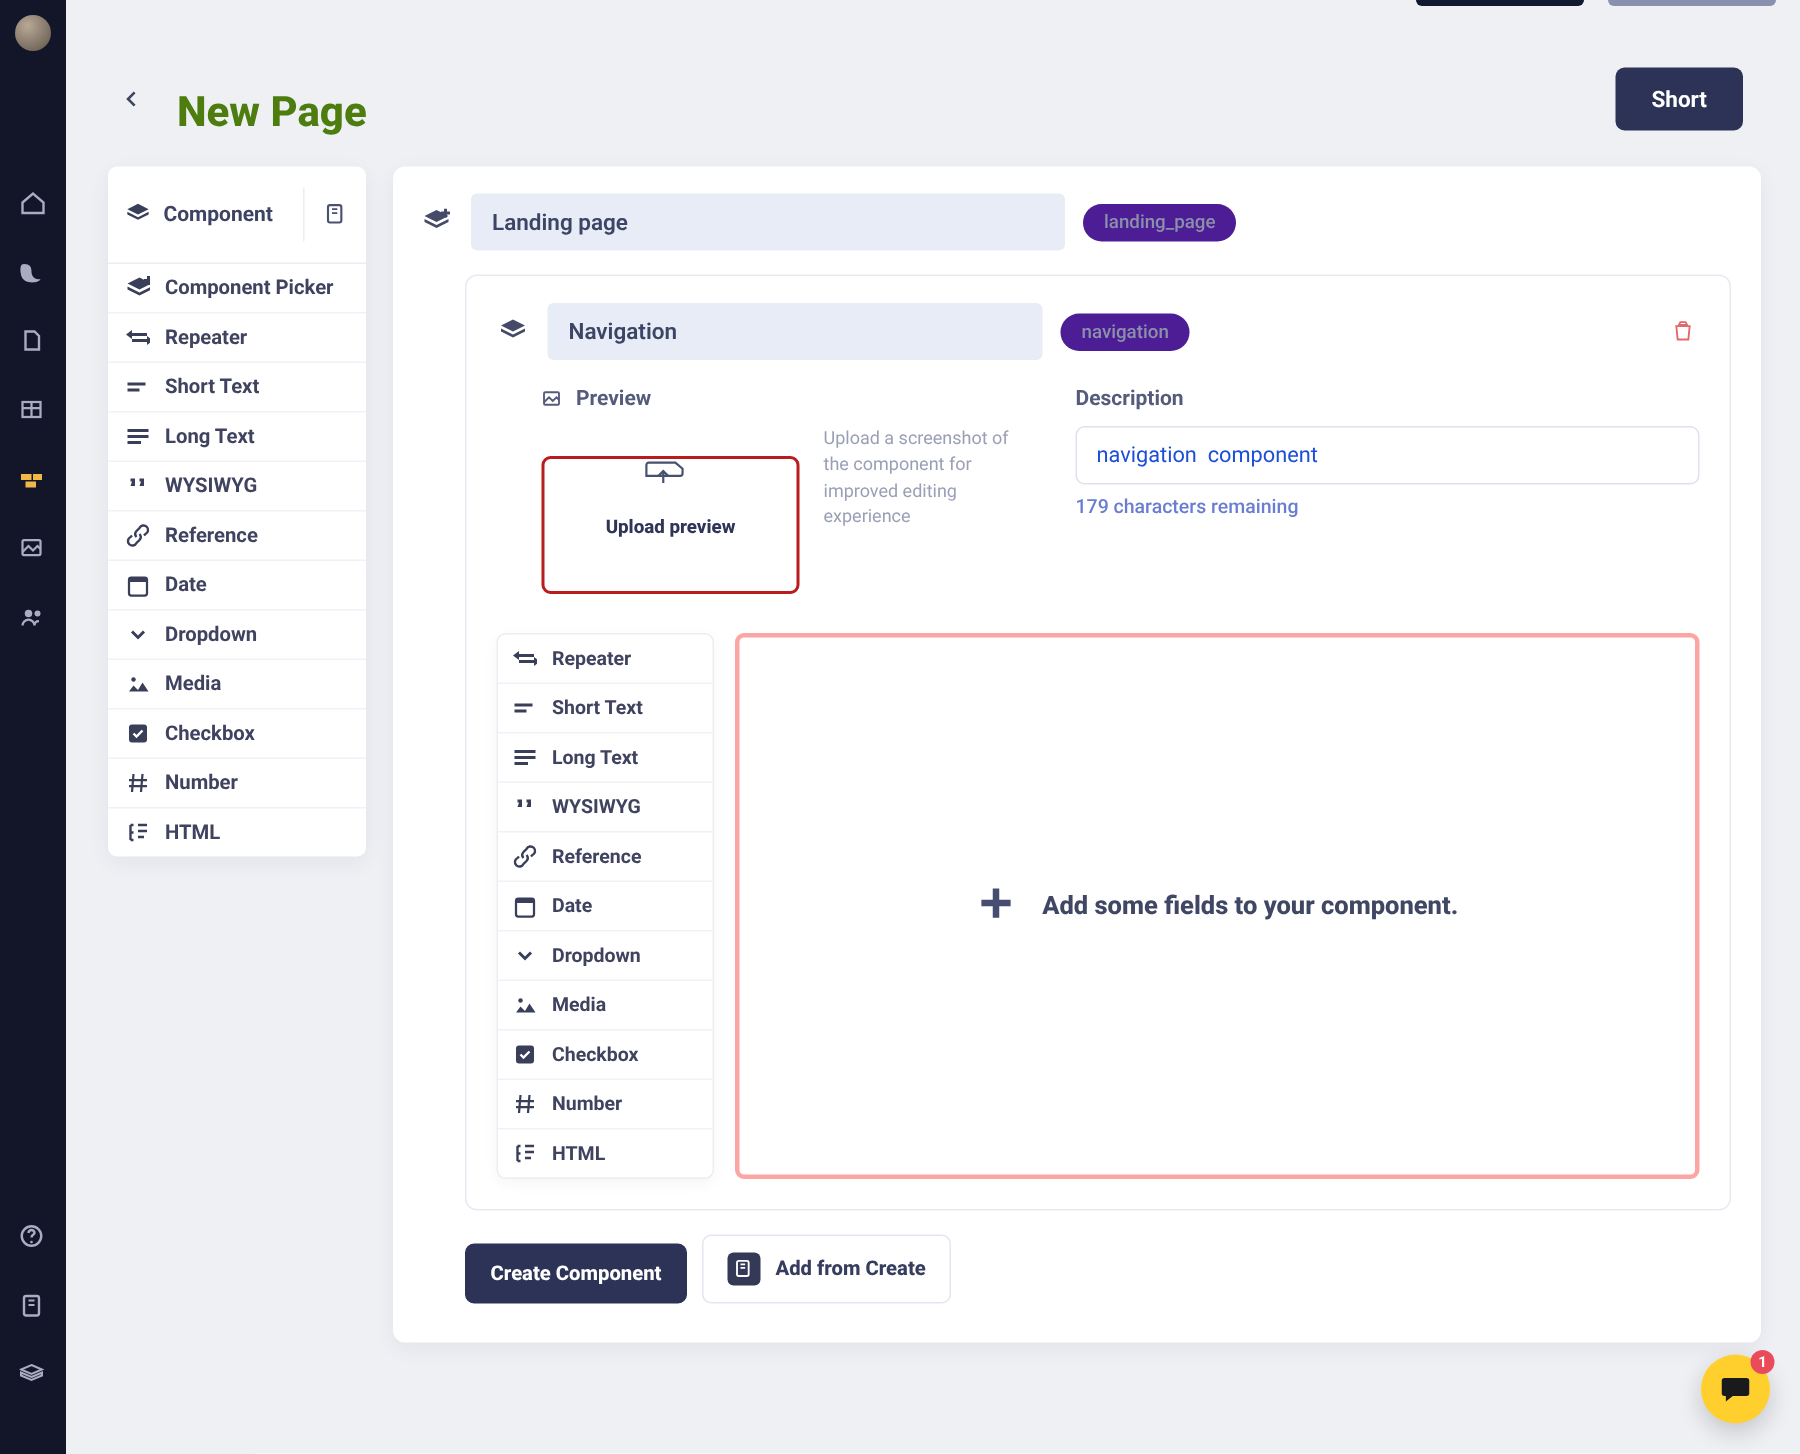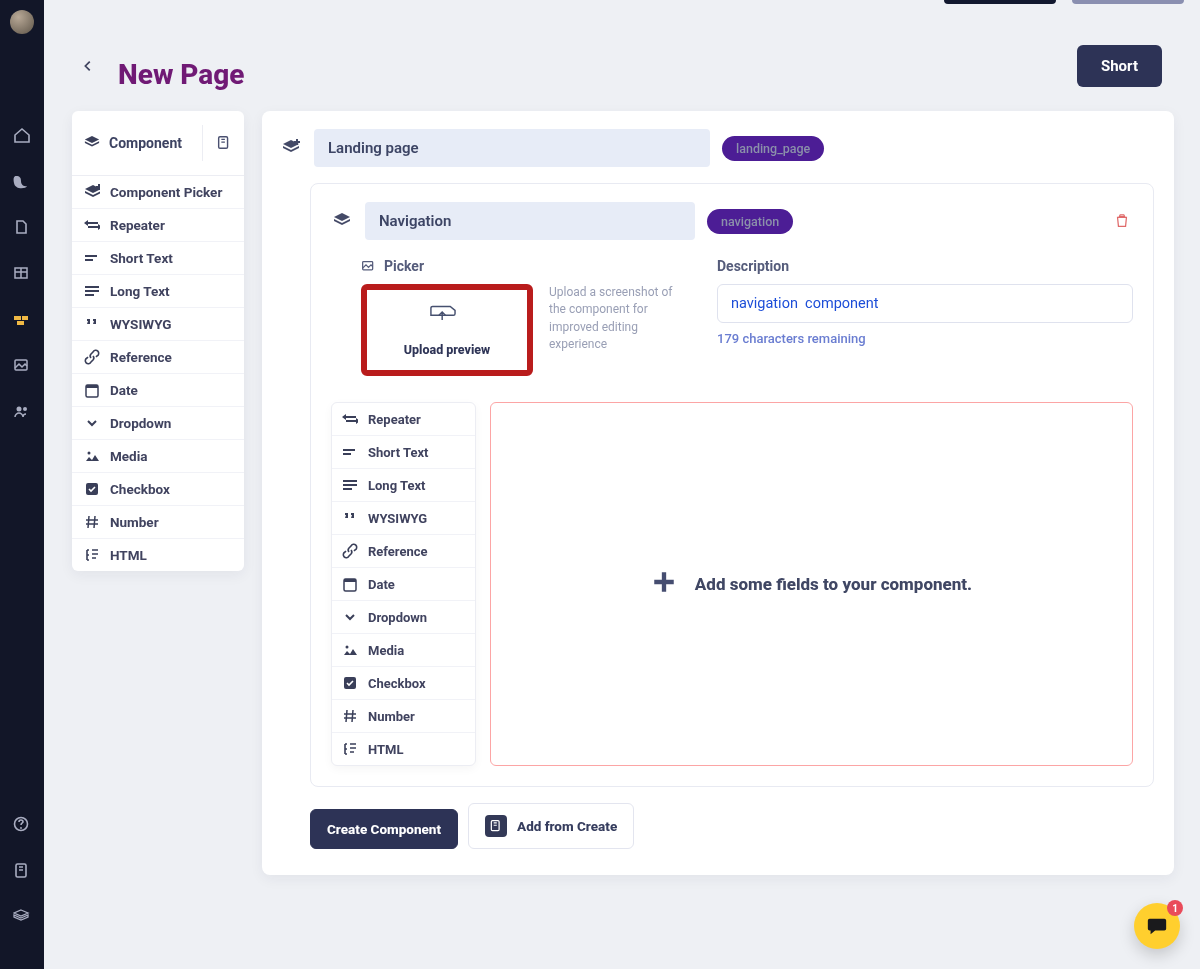--- a/index.html
+++ b/index.html
@@ -12,21 +12,21 @@
   .rail-spacer{flex:1;}
   .rail svg{width:18px;height:18px;}
   
   .top-pills{position:fixed;top:-12px;right:16px;display:flex;gap:16px;z-index:5;}
   .pill{width:112px;height:16px;border-radius:4px;background:#12182f;}
   .pill.light{background:#8a8fb0;}
   
   .page{margin-left:44px;padding:0 0 40px 0;}
   .header{display:flex;align-items:center;padding:40px 38px 10px 32px;gap:18px;}
   .back{width:24px;height:24px;display:flex;align-items:center;justify-content:center;color:#404560;cursor:pointer;}
-  .title{font-size:28px;font-weight:800;color:#701a75;margin-top:18px;}
+  .title{font-size:28px;font-weight:800;color:#4d7c0f;margin-top:18px;}
   .save-btn{margin-left:auto;background:#2d3356;color:#fff;border:none;border-radius:6px;padding:12px 24px;font-size:15px;font-weight:700;cursor:pointer;}
   
   .workspace{display:flex;gap:18px;padding:10px 26px 0 28px;align-items:flex-start;}
   
   .palette{width:172px;background:#fff;border-radius:6px;box-shadow:0 4px 14px rgba(30,36,70,.06);overflow:hidden;}
   .palette-head{display:flex;align-items:center;border-bottom:1px solid #ecedf3;}
   .palette-head .tab{flex:1;display:flex;align-items:center;gap:9px;padding:24px 12px;font-size:14px;font-weight:700;color:#3d4362;}
   .palette-head .lib{width:42px;display:flex;align-items:center;justify-content:center;border-left:1px solid #ecedf3;color:#4a5070;cursor:pointer;padding:10px 0;}
   .palette-list{}
   .p-item{display:flex;align-items:center;gap:10px;padding:8px 12px;font-size:13.5px;font-weight:700;color:#40435f;border-bottom:1px solid #f1f2f7;cursor:grab;}
@@ -40,32 +40,32 @@
   .slug{background:#4c1d95;border-radius:14px;padding:5px 14px;font-size:12.5px;color:#8b90aa;font-weight:500;}
   
   .inner-card{border:1px solid #e8eaf2;border-radius:8px;padding:18px 20px 20px 20px;margin-left:30px;margin-bottom:16px;}
   .inner-head{display:flex;align-items:center;gap:12px;margin-bottom:18px;}
   .inner-head .name-input{max-width:330px;}
   .trash{margin-left:auto;color:#e06a6a;cursor:pointer;width:22px;height:22px;display:flex;align-items:center;justify-content:center;}
   .form-row{display:flex;gap:26px;align-items:flex-start;margin-bottom:26px;margin-left:30px;}
   .preview-col{width:330px;}
   .col-label{display:flex;align-items:center;gap:8px;font-size:14px;font-weight:700;color:#555c7b;margin-bottom:10px;}
   .prev-area{display:flex;gap:16px;align-items:flex-start;}
-  .upload-box{width:172px;height:92px;border:6px solid #b91c1c;border-radius:6px;display:flex;flex-direction:column;align-items:center;justify-content:center;gap:8px;cursor:pointer;}
+  .upload-box{width:172px;height:92px;border:2px solid #b91c1c;border-radius:6px;display:flex;flex-direction:column;align-items:center;gap:8px;cursor:pointer;margin-top:20px;}
   .upload-box svg{color:#46506f;}
   .upload-box .lbl{font-size:12.5px;font-weight:800;color:#2f3557;}
   .hint{font-size:12px;color:#999fb5;line-height:1.45;max-width:140px;}
   .desc-col{flex:1;}
   .desc-input{width:100%;border:1px solid #dfe2ee;border-radius:6px;padding:10px 13px;font-size:14.5px;color:#1d4ed8;}
   .chars{margin-top:8px;font-size:13px;color:#6a7dd1;font-weight:500;}
   
   .builder{display:flex;gap:14px;margin-left:0;}
   .mini-palette{width:145px;background:#fff;border:1px solid #ecedf3;border-radius:6px;box-shadow:0 3px 10px rgba(0,0,0,.04);}
   .mini-palette .p-item{font-size:13px;padding:8px 10px;}
-  .dropzone{flex:1;border:1px solid #fca5a5;border-radius:6px;display:flex;align-items:center;justify-content:center;gap:18px;min-height:350px;}
+  .dropzone{flex:1;border:3px solid #fca5a5;border-radius:6px;display:flex;align-items:center;justify-content:center;gap:18px;min-height:350px;}
   .dropzone .plus{color:#454d70;}
   .dropzone .msg{font-size:17px;font-weight:800;color:#404764;}
   
   .btn-row{display:flex;gap:10px;margin-top:14px;margin-left:30px;align-items:flex-end;}
   .btn{border-radius:6px;padding:11px 16px;font-size:13.5px;font-weight:800;cursor:pointer;}
   .btn-primary{background:#2d3356;color:#fff;border:1px solid #2d3356;}
   .btn-secondary{background:#fff;color:#363d5e;border:1px solid #e3e5ef;display:flex;align-items:center;gap:10px;}
   .btn-secondary .ic{width:22px;height:22px;border-radius:4px;background:#333957;display:flex;align-items:center;justify-content:center;color:#fff;}
   
   .intercom{position:fixed;right:20px;bottom:20px;width:46px;height:46px;border-radius:50%;background:#ffcf2e;display:flex;align-items:center;justify-content:center;box-shadow:0 6px 16px rgba(0,0,0,.18);cursor:pointer;}
@@ -390,21 +390,21 @@
               </svg>
             </span>
         </div>
 
         <div class="form-row">
           <div class="preview-col">
             <div class="col-label">
               <svg viewBox="0 0 18 18" width="15" height="15">
                   <use href="#i-image"></use>
                 </svg>
-              <span>Picker</span>
+              <span>Preview</span>
             </div>
             <div class="prev-area">
               <div class="upload-box">
                 <svg viewBox="0 0 36 28" width="42" height="30">
                     <use href="#i-upload"></use>
                   </svg>
                 <span class="lbl">Upload preview</span>
               </div>
               <div class="hint">Upload a screenshot of the component for improved editing experience</div>
             </div>

